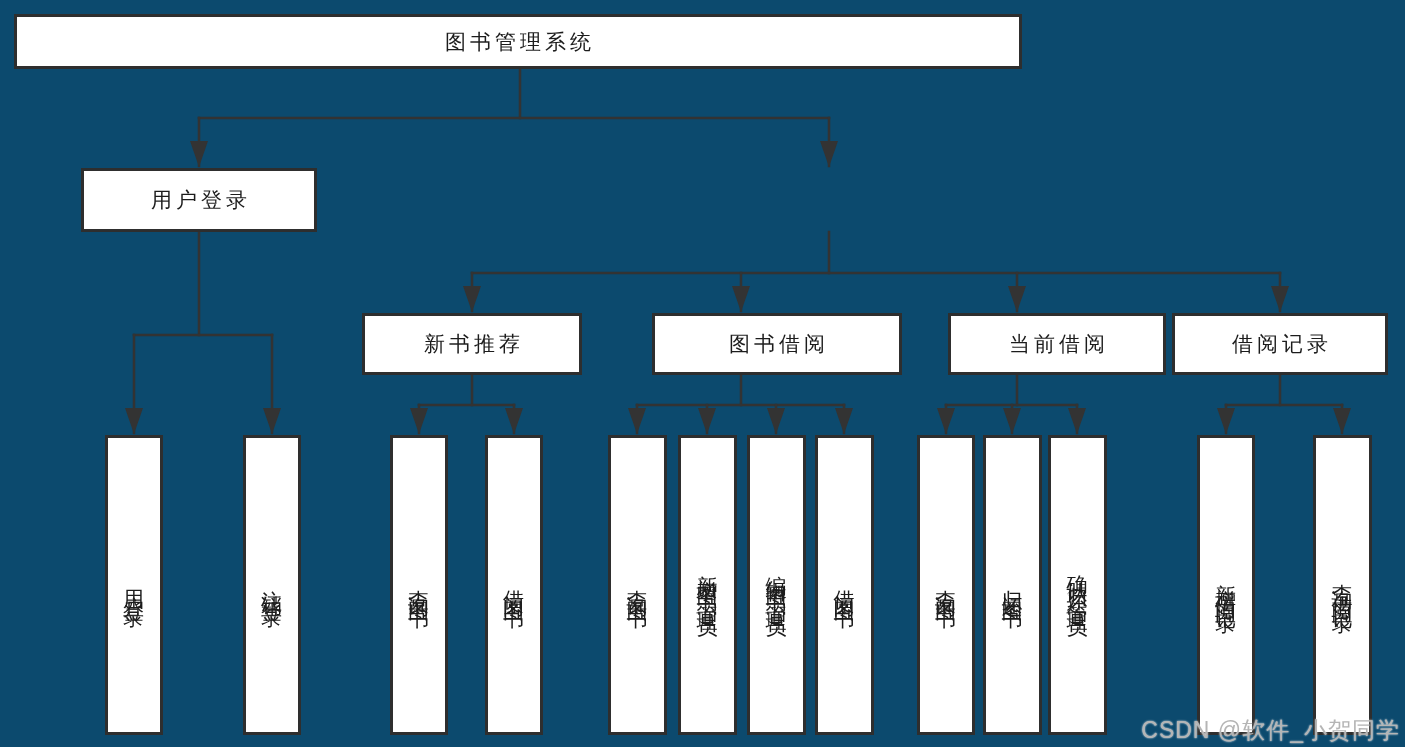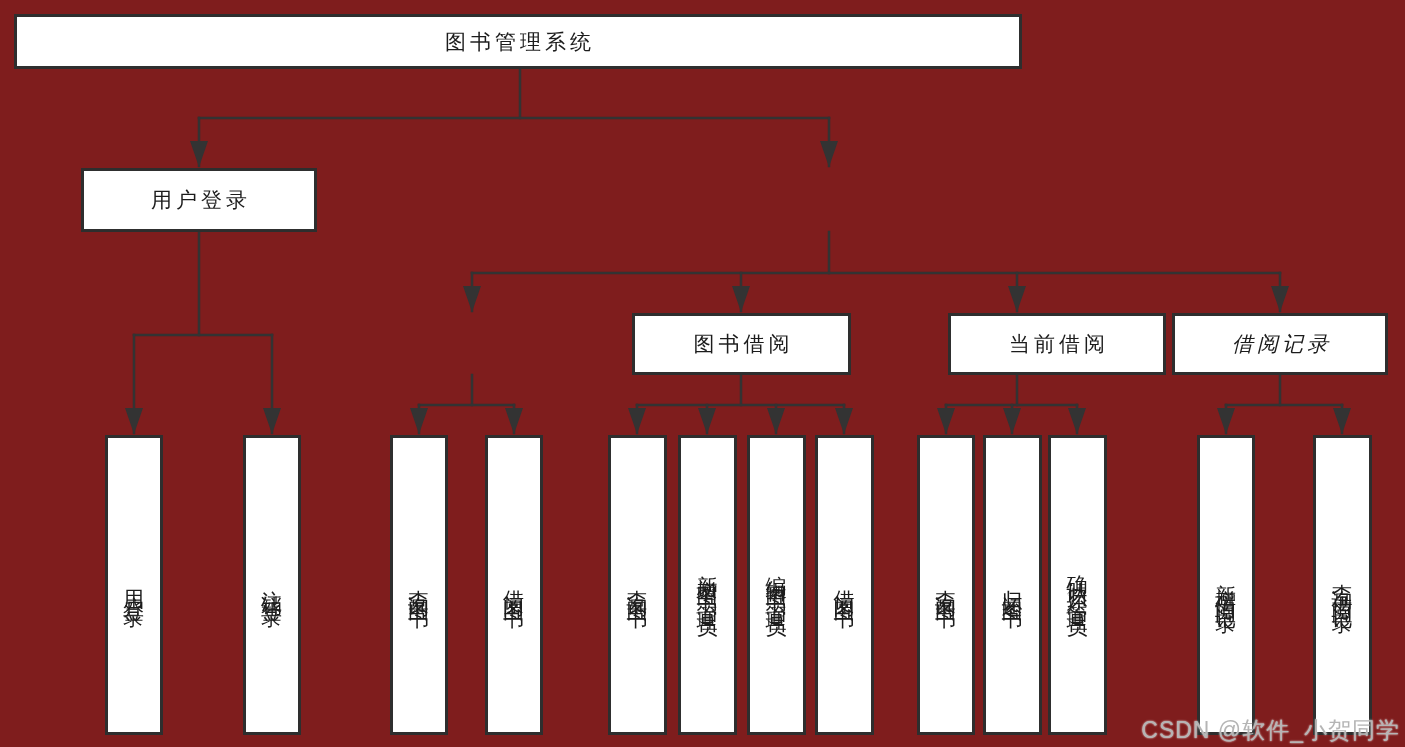--- a/index.html
+++ b/index.html
@@ -5,21 +5,21 @@
   html, body {
     margin: 0;
     padding: 0;
     background: #ffffff;
     font-family: "Liberation Sans", "DejaVu Sans", sans-serif;
   }
   #canvas {
     position: relative;
     width: 1405px;
     height: 747px;
-    background: #7f1d1d;
+    background: #0c4a6e;
     overflow: hidden;
   }
   #connectors {
     position: absolute;
     left: 0; top: 0;
     width: 1405px;
     height: 747px;
     pointer-events: none;
   }
   .box {
@@ -118,27 +118,30 @@
   </svg>
 
   <div class="box root-box">
     <span class="h-label">图书管理系统</span>
   </div>
 
   <div class="box lvl2-box" style="left:81px;">
     <span class="h-label">用户登录</span>
   </div>
 
-  <div class="box lvl3-box" style="left:632px;width:219px;">
+  <div class="box lvl3-box" style="left:362px;width:220px;">
+    <span class="h-label">新书推荐</span>
+  </div>
+  <div class="box lvl3-box" style="left:652px;width:250px;">
     <span class="h-label">图书借阅</span>
   </div>
   <div class="box lvl3-box" style="left:908px;width:218px;margin-left:40px;">
     <span class="h-label">当前借阅</span>
   </div>
-  <div class="box lvl3-box" style="left:1172px;width:216px;font-style:italic;">
+  <div class="box lvl3-box" style="left:1172px;width:216px;">
     <span class="h-label">借阅记录</span>
   </div>
 
   <div class="box leaf-box v-box" style="left:105px;">用户登录</div>
   <div class="box leaf-box v-box" style="left:243px;">注销登录</div>
 
   <div class="box leaf-box v-box" style="left:390px;">查询图书</div>
   <div class="box leaf-box v-box" style="left:485px;">借阅图书</div>
 
   <div class="box leaf-box v-box" style="left:608px;width:59px;">查询图书</div>

